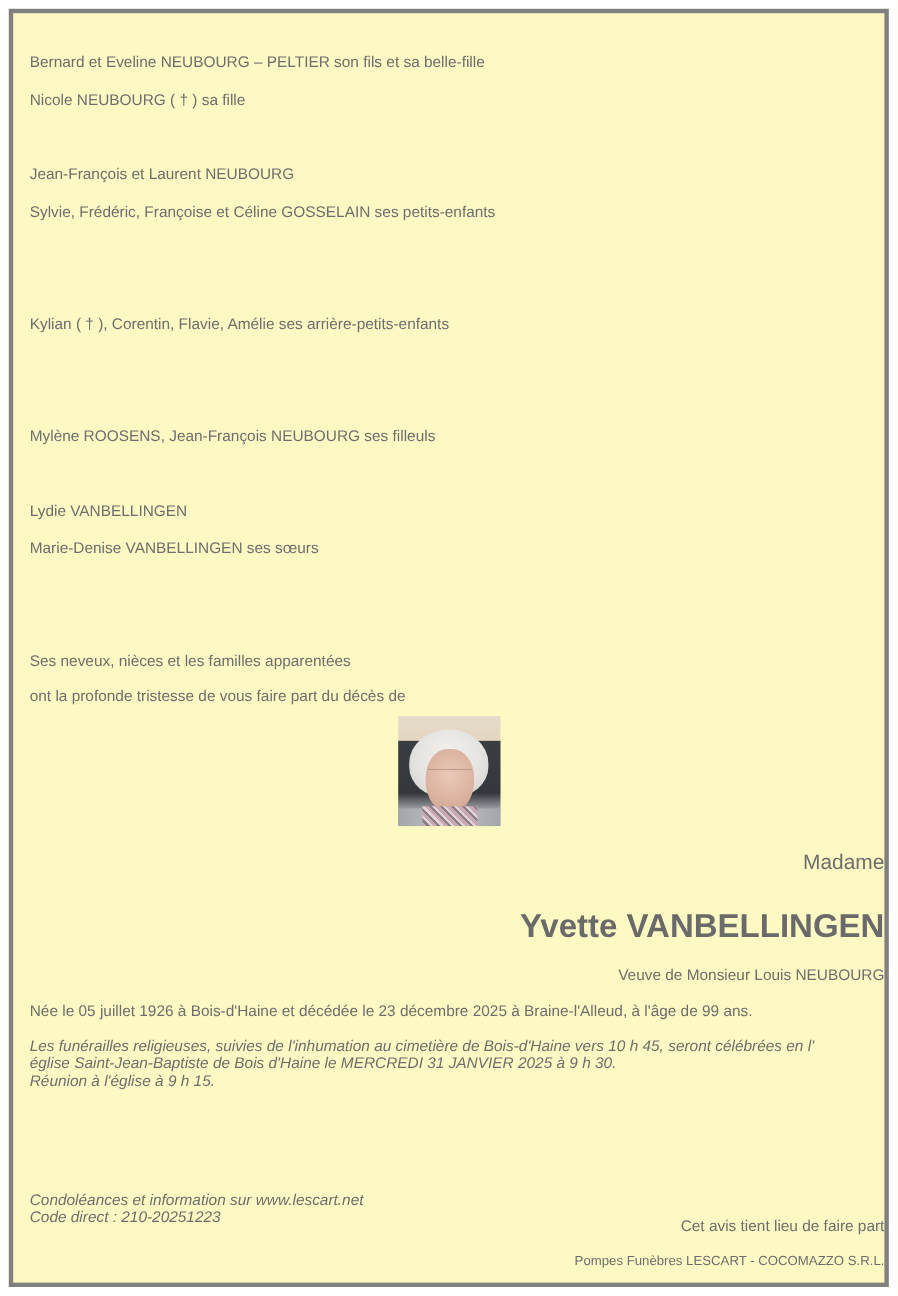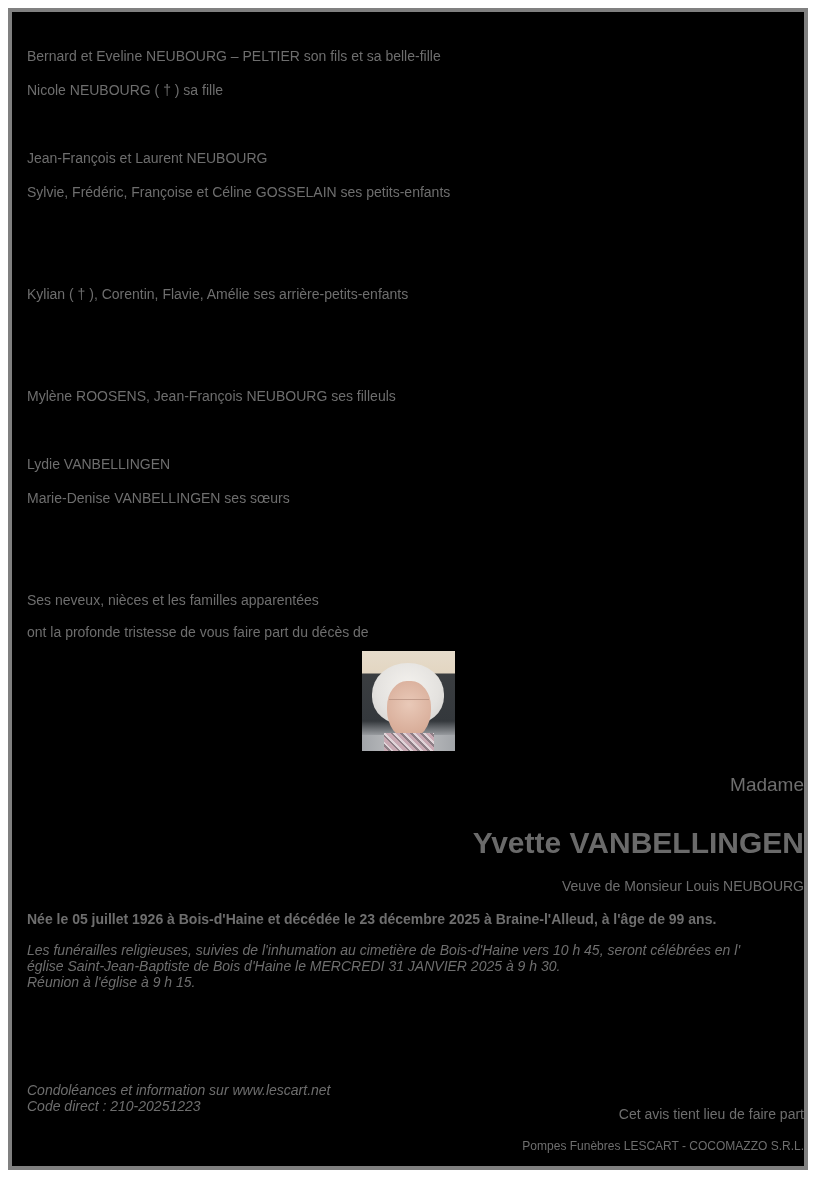--- a/index.html
+++ b/index.html
@@ -15,21 +15,21 @@
       color: #6e6e6e;
       font-size: 14px;
     }
     .card {
       position: absolute;
       left: 8px;
       top: 8px;
       width: 792px;
       height: 1154px;
       border: 4px solid #808080;
-      background: #000000;
+      background: #fef9c3;
     }
     .line {
       position: absolute;
       left: 15px;
       white-space: nowrap;
       font-size: 14px;
       line-height: 17px;
     }
     .center {
       position: absolute;
@@ -122,21 +122,21 @@
     <div class="coat"></div>
     <div class="scarf"></div>
   </div>
 
   <div class="center" style="top:762px; font-size:19px; line-height:22px;">Madame</div>
 
   <div class="center" style="top:814px; font-size:30px; line-height:34px; font-weight:bold; color:#6a6a6a;">Yvette VANBELLINGEN</div>
 
   <div class="center" style="top:866px; font-size:14px; line-height:17px;">Veuve de Monsieur Louis NEUBOURG</div>
 
-  <div class="line" style="top:899px;font-weight:bold;">Née le 05 juillet 1926 à Bois-d'Haine et décédée le 23 décembre 2025 à Braine-l'Alleud, à l'âge de 99 ans.</div>
+  <div class="line" style="top:899px;">Née le 05 juillet 1926 à Bois-d'Haine et décédée le 23 décembre 2025 à Braine-l'Alleud, à l'âge de 99 ans.</div>
 
   <div class="para" style="top:930px;">
     <div>Les funérailles religieuses, suivies de l'inhumation au cimetière de Bois-d'Haine vers 10 h 45, seront célébrées en l'</div>
     <div>église Saint-Jean-Baptiste de Bois d'Haine le MERCREDI 31 JANVIER 2025 à 9 h 30.</div>
     <div>Réunion à l'église à 9 h 15.</div>
   </div>
 
   <div class="para" style="top:997px;">
   </div>
 

